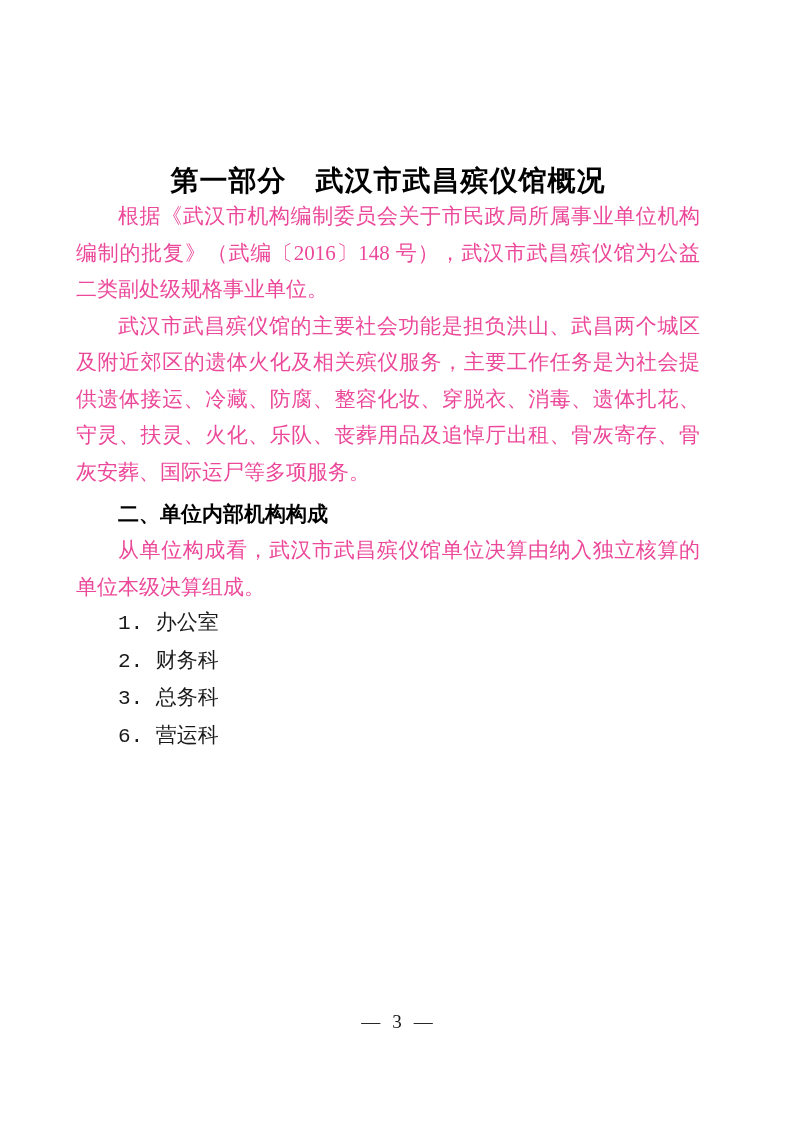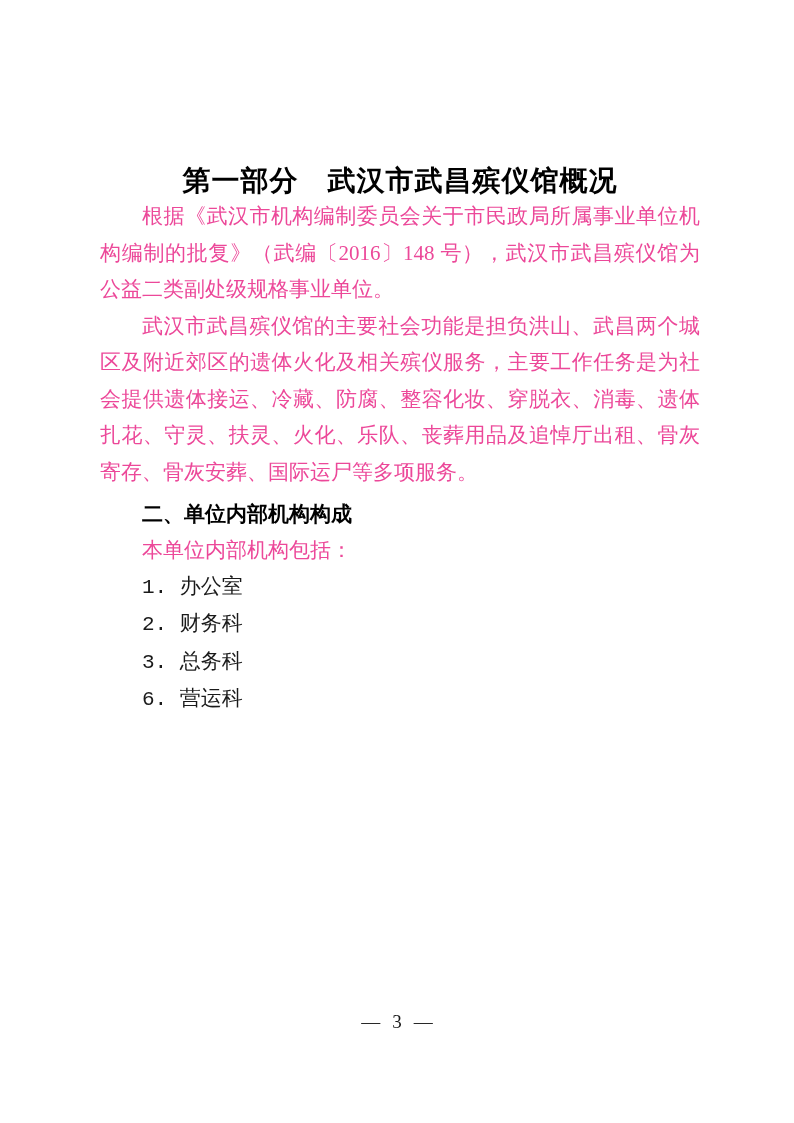--- a/index.html
+++ b/index.html
@@ -8,21 +8,21 @@
     background: #ffffff;
   }
   .page {
     position: relative;
     width: 794px;
     height: 1123px;
     margin: 0 auto;
     background: #ffffff;
     overflow: hidden;
     box-sizing: border-box;
-    padding: 0 94px 0 100px;
+    padding: 0 94px 0 76px;
     color: #111111;
   }
   .doc-title {
     margin: 164px 0 0 0;
     font-family: "Liberation Sans", "DejaVu Sans", sans-serif;
     font-weight: 700;
     font-size: 28px;
     line-height: 34px;
     text-align: center;
     color: #000000;
@@ -92,21 +92,21 @@
 
   <h1 class="doc-title">第一部分　武汉市武昌殡仪馆概况</h1>
 
   <section>
     <p class="body-para">根据《武汉市机构编制委员会关于市民政局所属事业单位机构编制的批复》（武编〔2016〕148 号），武汉市武昌殡仪馆为公益二类副处级规格事业单位。</p>
     <p class="body-para">武汉市武昌殡仪馆的主要社会功能是担负洪山、武昌两个城区及附近郊区的遗体火化及相关殡仪服务，主要工作任务是为社会提供遗体接运、冷藏、防腐、整容化妆、穿脱衣、消毒、遗体扎花、守灵、扶灵、火化、乐队、丧葬用品及追悼厅出租、骨灰寄存、骨灰安葬、国际运尸等多项服务。</p>
   </section>
 
   <section>
     <h2 class="sec-heading second">二、单位内部机构构成</h2>
-    <p class="body-para">本单位内部机构包括：</p>
+    <p class="body-para">从单位构成看，武汉市武昌殡仪馆单位决算由纳入独立核算的单位本级决算组成。</p>
 
     <div class="org-list">
       <div class="org-item">1. 办公室</div>
       <div class="org-item">2. 财务科</div>
       <div class="org-item">3. 总务科</div>
       <div class="org-item">6. 营运科</div>
     </div>
   </section>
 
   <footer class="page-footer">

